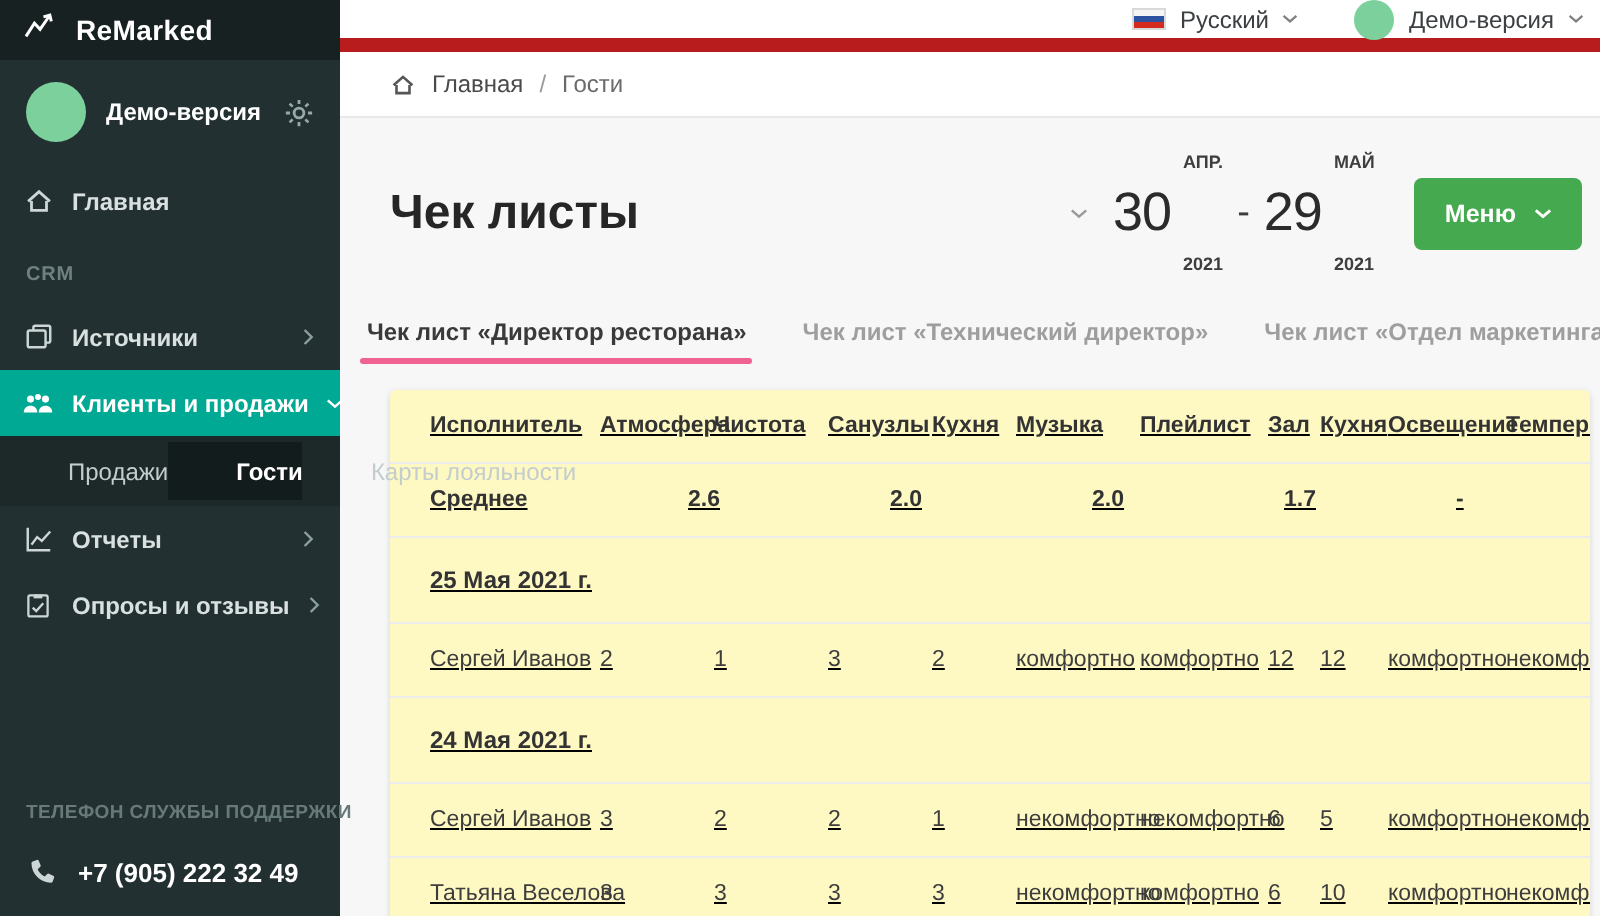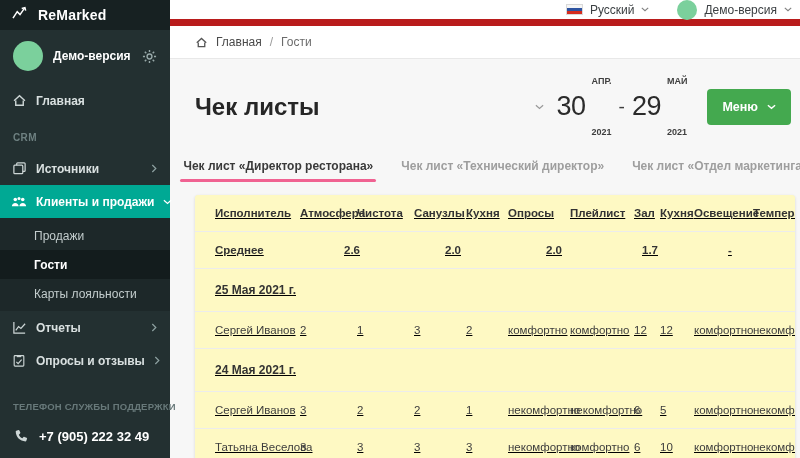--- a/index.html
+++ b/index.html
@@ -19,21 +19,21 @@
   .profile-name{flex:1;color:#fff;font-size:12px;font-weight:700;}
   .gear-btn{color:#97a8a8;display:flex;cursor:pointer;}
   .nav{flex:none;display:flex;flex-direction:column;padding-top:4px;}
   .side-item{height:33px;flex:none;display:flex;align-items:center;gap:9px;padding:0 12px 0 11px;font-size:12px;font-weight:700;color:#d9e0e0;cursor:pointer;}
   .side-item .icn{width:16px;height:16px;flex:none;display:flex;align-items:center;justify-content:center;color:#cdd6d6;}
   .side-item .lbl{flex:1;white-space:nowrap;}
   .side-item .chev{color:#8da0a0;display:flex;}
   .side-item.active{background:var(--accent);color:#fff;}
   .side-item.active .icn,.side-item.active .chev{color:#fff;}
   .section-label{font-size:10px;font-weight:700;color:#6e8081;letter-spacing:.4px;padding:15px 0 9px 13px;}
-  .submenu{background:#1d2829;padding:3px 0;display:flex;flex-direction:column;}
+  .submenu{background:#1d2829;padding:3px 0;display:flex;}
   .sub-item{height:29px;flex:none;display:flex;align-items:center;padding-left:34px;font-size:12px;color:#c3cdcd;cursor:pointer;white-space:nowrap;}
   .sub-item.active{background:#131c1d;color:#fff;font-weight:700;}
   .support{margin-top:auto;padding:0 12px 14px 13px;}
   .support-label{font-size:9.5px;font-weight:700;color:#68797a;letter-spacing:.2px;margin-bottom:17px;white-space:nowrap;}
   .support-phone{display:flex;align-items:center;gap:11px;color:#fff;font-size:13px;font-weight:700;}
   .support-phone .icn{color:#cdd6d6;display:flex;}
   
   .main{margin-left:170px;height:458px;display:flex;flex-direction:column;}
   .topbar{height:26px;flex:none;background:#fff;border-bottom:7px solid #b91c1c;display:flex;align-items:center;justify-content:flex-end;padding:0 8px;}
   .lang-group,.account-group{display:flex;align-items:center;gap:7px;font-size:12px;color:#3c4043;cursor:pointer;}
@@ -261,21 +261,21 @@
         <div class="tab">Чек лист «Отдел маркетинга»</div>
       </div>
 
     <div class="card" id="table-card">
         <div class="t-row head">
           <span class="t-cell" style="width: 85px;">Исполнитель</span>
           <span class="t-cell" style="width: 57px;">Атмосфера</span>
           <span class="t-cell" style="width: 57px;">Чистота</span>
           <span class="t-cell" style="width: 52px;">Санузлы</span>
           <span class="t-cell" style="width: 42px;">Кухня</span>
-          <span class="t-cell" style="width: 62px;">Опросы</span>
+          <span class="t-cell" style="width: 62px;">Музыка</span>
           <span class="t-cell" style="width: 64px;">Плейлист</span>
           <span class="t-cell" style="width: 26px;">Зал</span>
           <span class="t-cell" style="width: 34px;">Кухня</span>
           <span class="t-cell" style="width: 59px;">Освещение</span>
           <span class="t-cell" style="width: 100px;">Температура</span>
         </div>
         <div class="t-row summary">
           <span class="t-cell" style="width: 85px;">Среднее</span>
           <span class="t-cell" style="width: 57px;">2.6</span>
           <span class="t-cell" style="width: 57px;">2.0</span>

